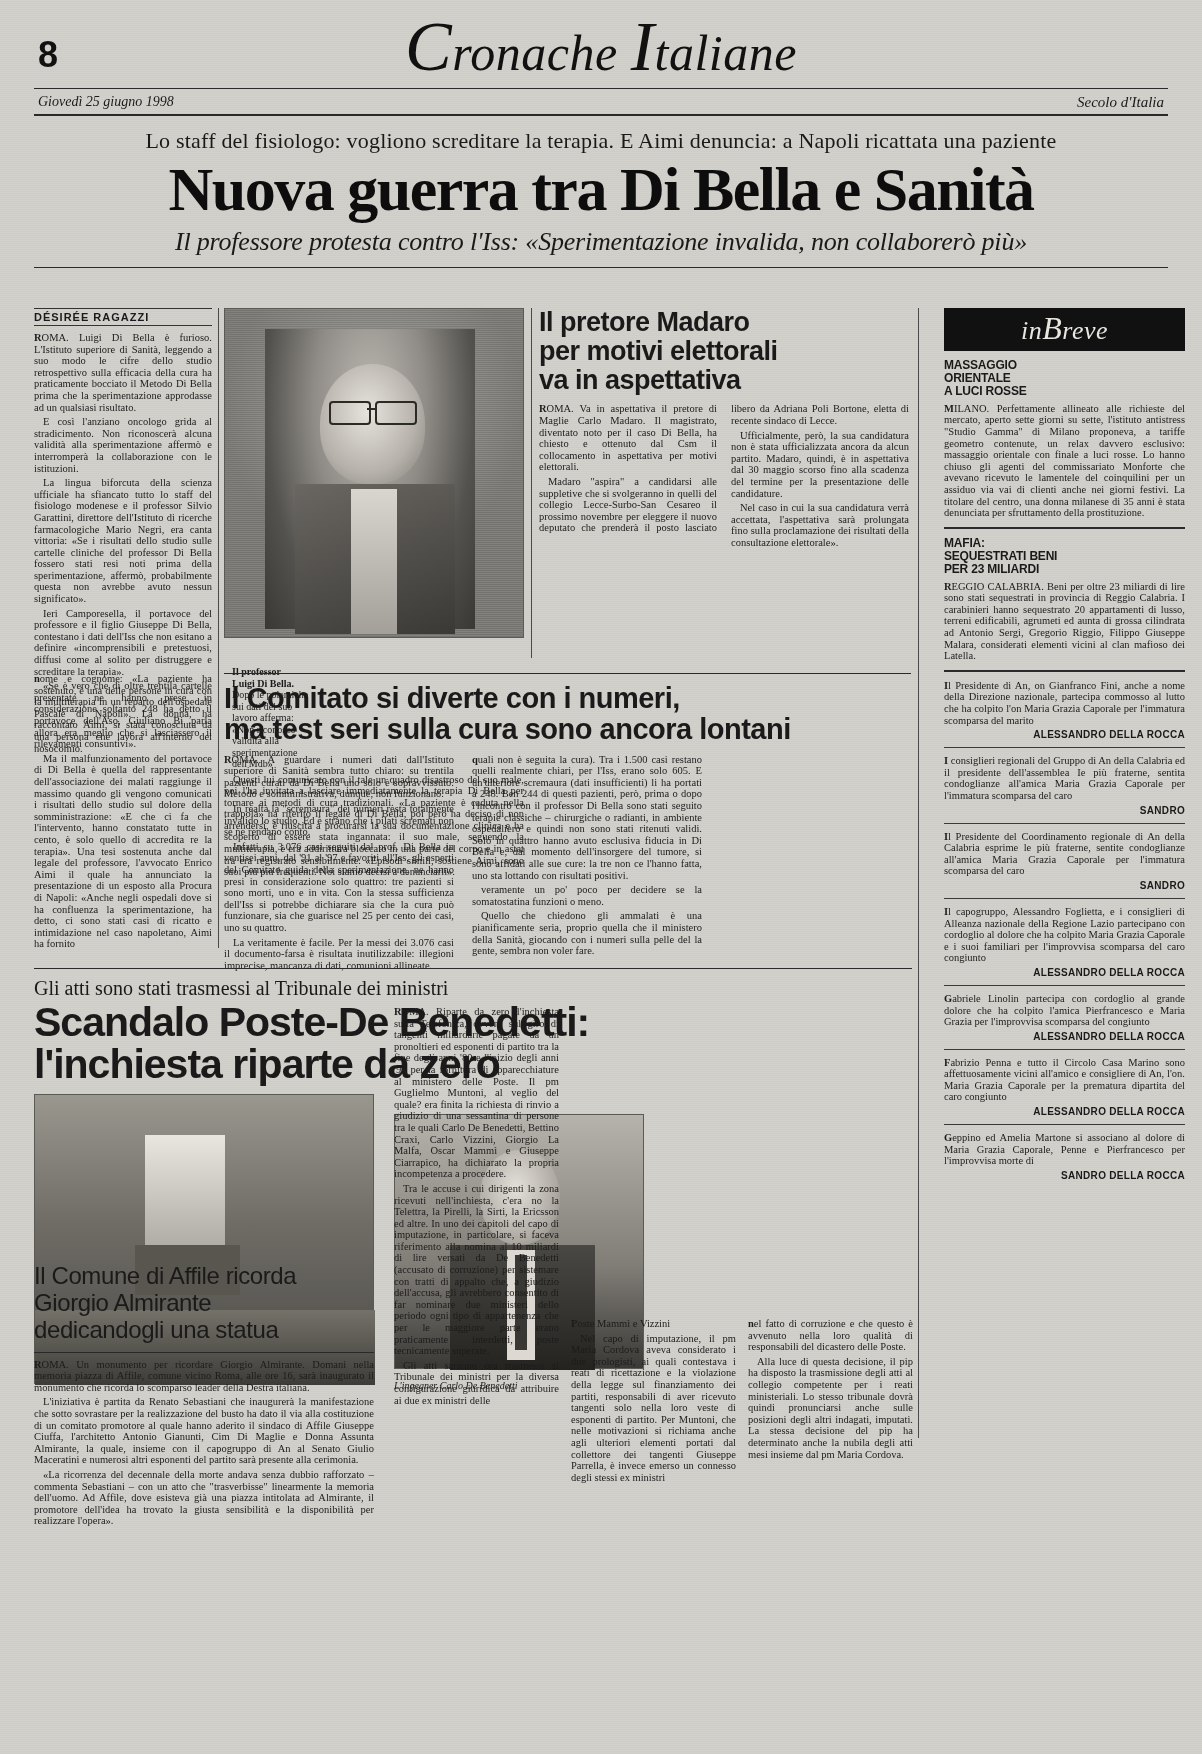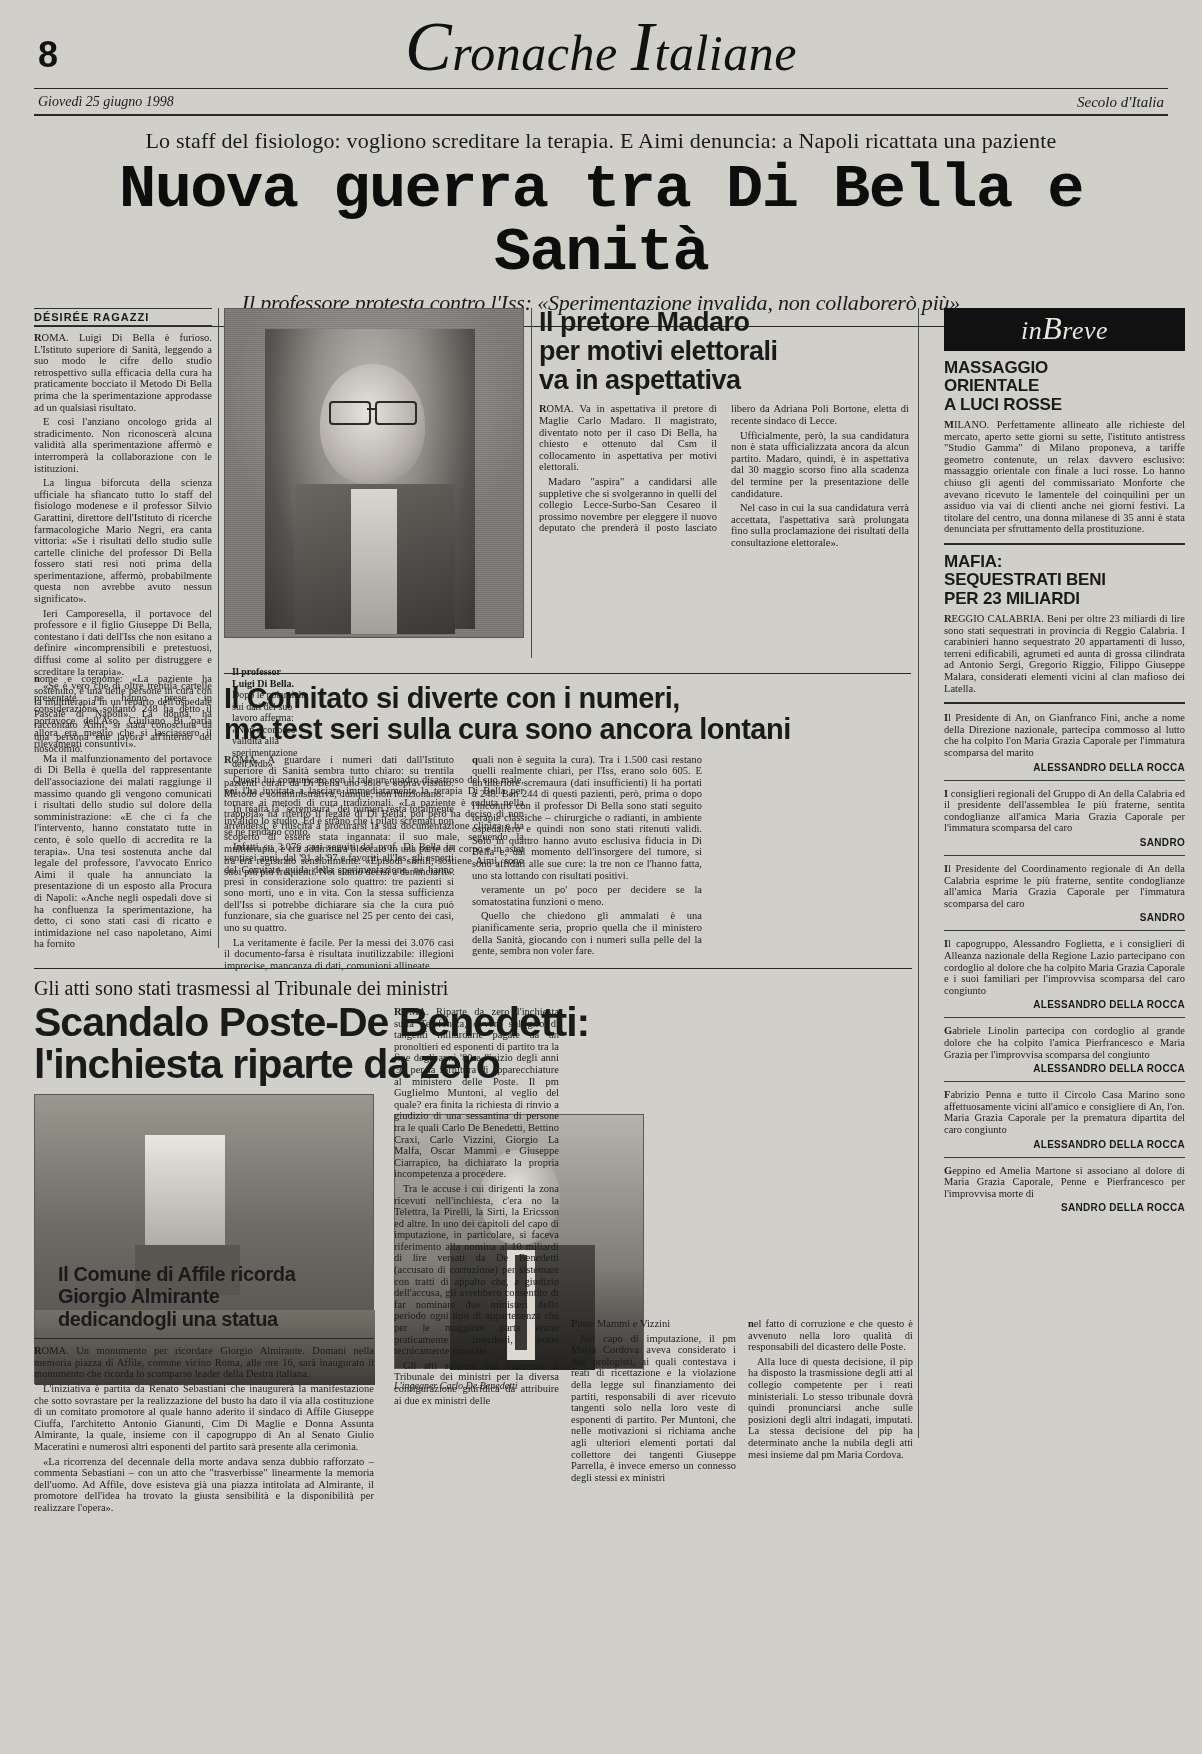--- a/index.html
+++ b/index.html
@@ -65,33 +65,33 @@
 
   
   .head-block{position:absolute;left:0;top:104px;width:1134px;}
   .kicker{
     text-align:center;
     font-size:22px;
     letter-spacing:0.2px;
     margin-top:6px;
   }
   .headline{
-    font-family:Liberation Mono, monospace;
+    font-family:Liberation Serif, serif;
     font-weight:bold;
     font-size:62px;
     text-align:center;
     letter-spacing:-1.5px;
     line-height:1.02;
     margin-top:4px;
     color:#0d0d0d;
   }
   .subhead{
     text-align:center;
     font-style:italic;
-    font-size:22px;
+    font-size:26px;
     margin-top:6px;
     letter-spacing:-0.2px;
   }
   .head-rule{border-top:1px solid #2a2a2a;margin-top:10px;}
 
   
   .body-area{position:absolute;left:0;top:290px;width:1134px;}
 
   .colA{position:absolute;left:0;top:0;width:178px;}
   .colPhoto{position:absolute;left:190px;top:0;width:300px;}
@@ -156,21 +156,21 @@
     font-family:"Liberation Serif",serif;
     font-style:italic;
     font-size:26px;
     padding:2px 0 4px 0;
     letter-spacing:0.5px;
   }
   .breve-head .b{font-size:32px;}
   .breve-title{
     font-family:"Liberation Sans",sans-serif;
     font-weight:bold;
-    font-size:17px;
+    font-size:12px;
     line-height:1.08;
     margin:8px 0 5px 0;
     letter-spacing:-0.2px;
   }
   .hr-thin{border-top:1px solid #3a3a3a;margin:7px 0;}
   .hr-thick{border-top:2px solid #2a2a2a;margin:8px 0;}
   .sig{
     font-family:"Liberation Sans",sans-serif;
     font-weight:bold;font-size:10px;
     text-align:right;
@@ -189,25 +189,24 @@
     font-family:"Liberation Sans",sans-serif;
     font-weight:bold;
     font-size:41px;
     line-height:1.02;
     letter-spacing:-1px;
   }
 
   .sec4{position:absolute;left:0;top:1245px;width:340px;}
   .headline3{
     font-family:"Liberation Sans",sans-serif;
-    font-weight:bold;
-    font-size:20px;
+    font-weight:normal;
+    font-size:24px;
     line-height:1.12;
     letter-spacing:-0.4px;
-    margin-left:24px;
   }
   .vrule{
     position:absolute;
     border-left:1px solid #4a4a4a;
   }
 </style>
 </head>
 <body>
 
 <div class="page">

